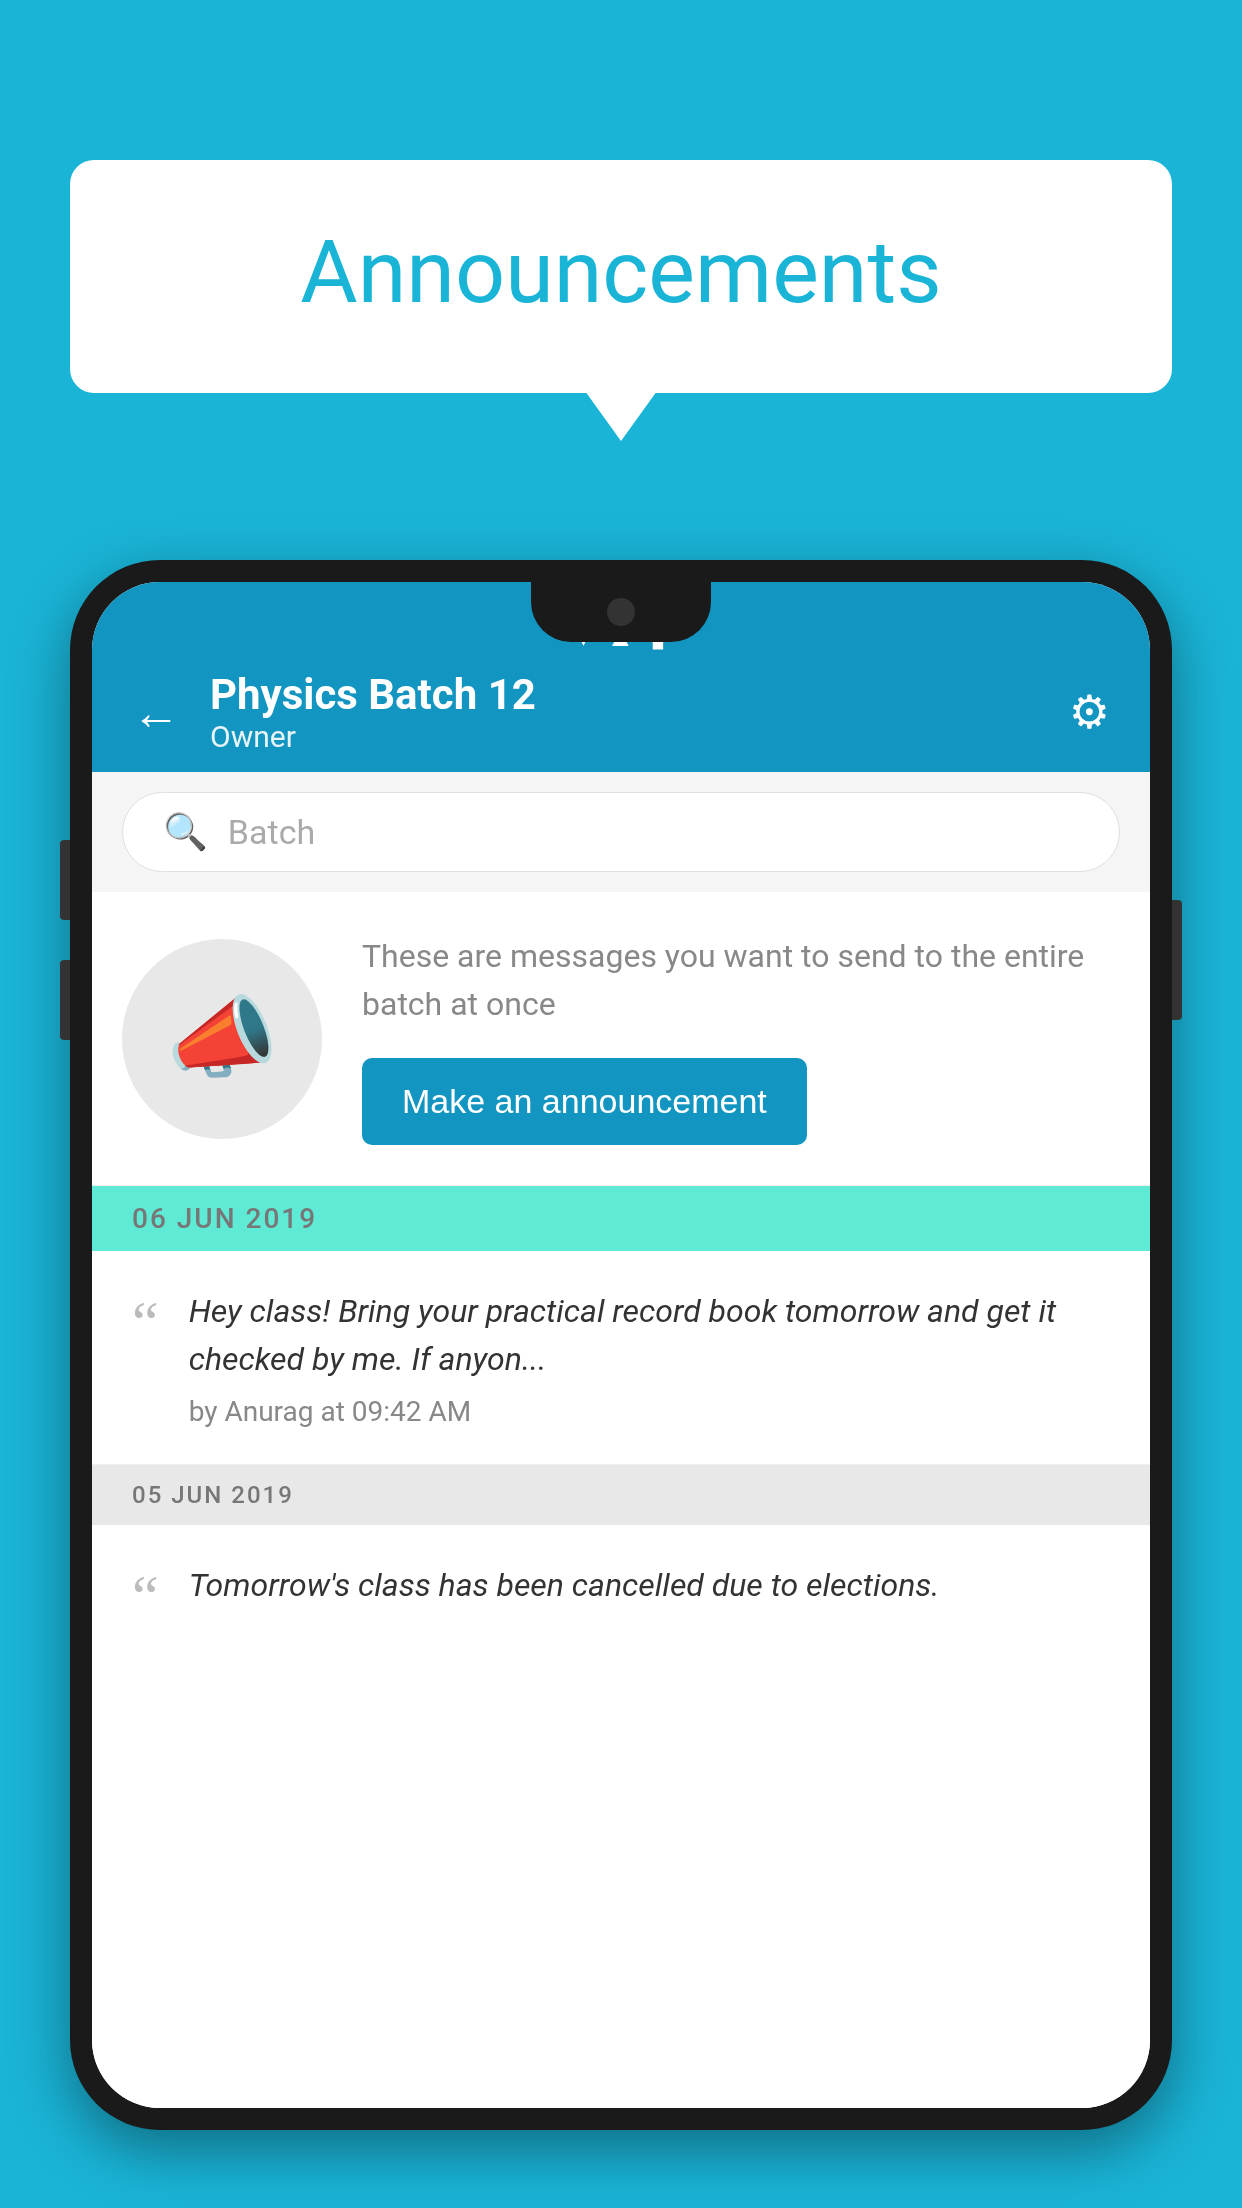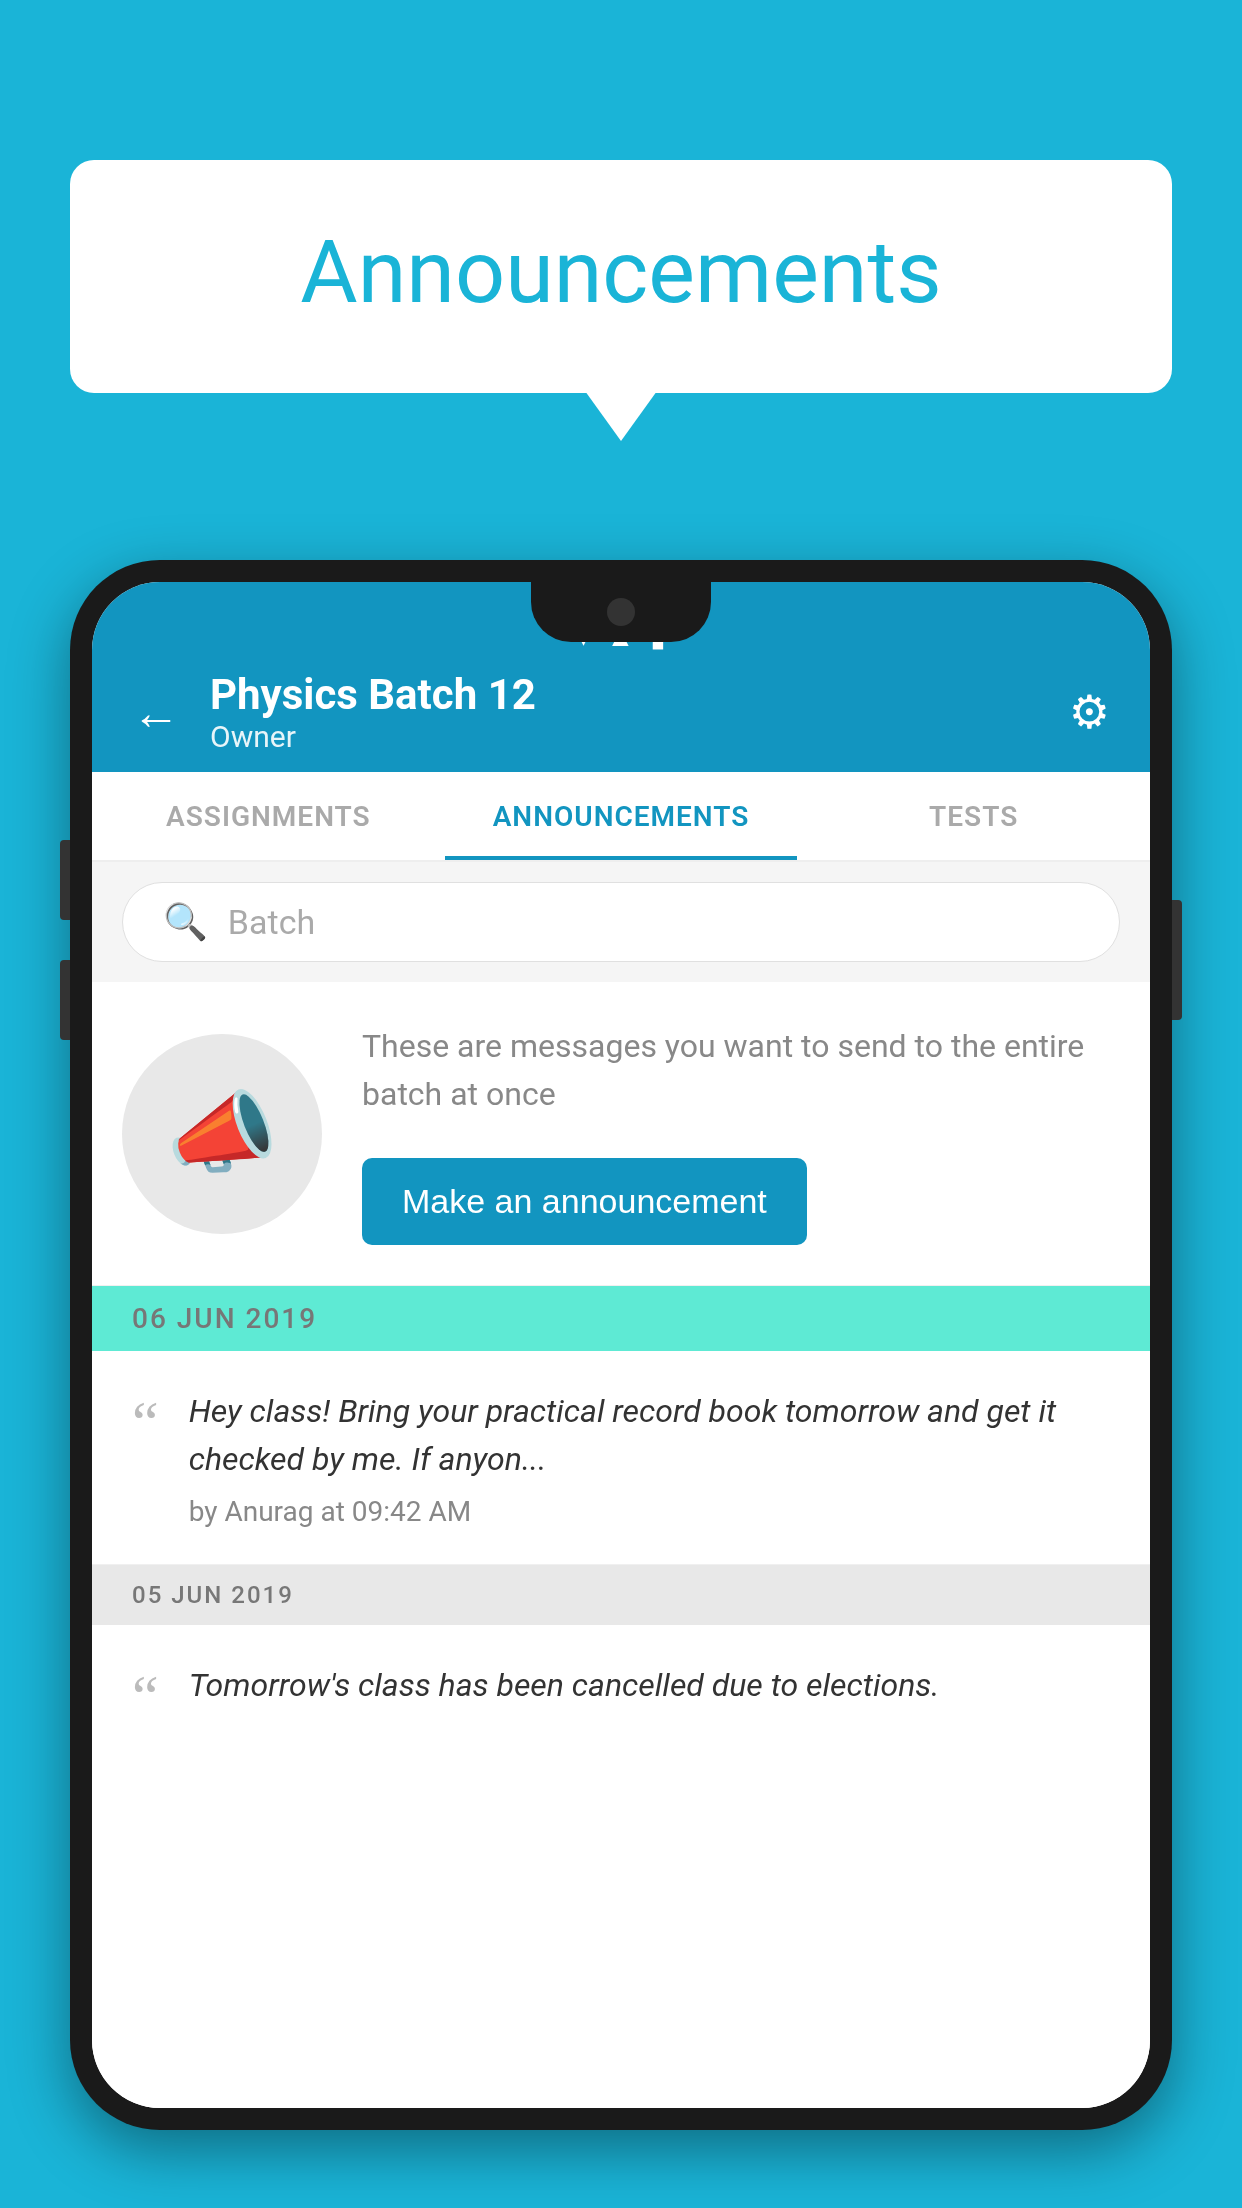--- a/index.html
+++ b/index.html
@@ -305,21 +305,21 @@
     }
 
     .announcement-right {
       flex: 1;
     }
 
     .announcement-desc {
       font-size: 32px;
       color: #888;
       line-height: 1.5;
-      margin-bottom: 40px;
+      margin-bottom: 30px;
     }
 
     .make-announcement-btn {
       background: #1295c0;
       color: white;
       border: none;
       border-radius: 10px;
       padding: 24px 40px;
       font-size: 34px;
       font-weight: 500;
@@ -423,31 +423,20 @@
 
       <div class="app-bar">
         <div class="back-button">←</div>
         <div class="app-bar-title-area">
           <div class="app-bar-title">Physics Batch 12</div>
           <div class="app-bar-subtitle">Owner</div>
         </div>
         <div class="settings-icon">⚙</div>
       </div>
 
-      <div class="tabs-bar">
-        <div class="tab">
-          <span>ASSIGNMENTS</span>
-        </div>
-        <div class="tab active">
-          <span>ANNOUNCEMENTS</span>
-        </div>
-        <div class="tab">
-          <span>TESTS</span>
-        </div>
-      </div>
 
       <div class="content-area">
 
         <div class="search-container">
           <div class="search-bar">
             <span class="search-icon-wrap">🔍</span>
             <span class="search-text">Batch</span>
           </div>
         </div>
 

